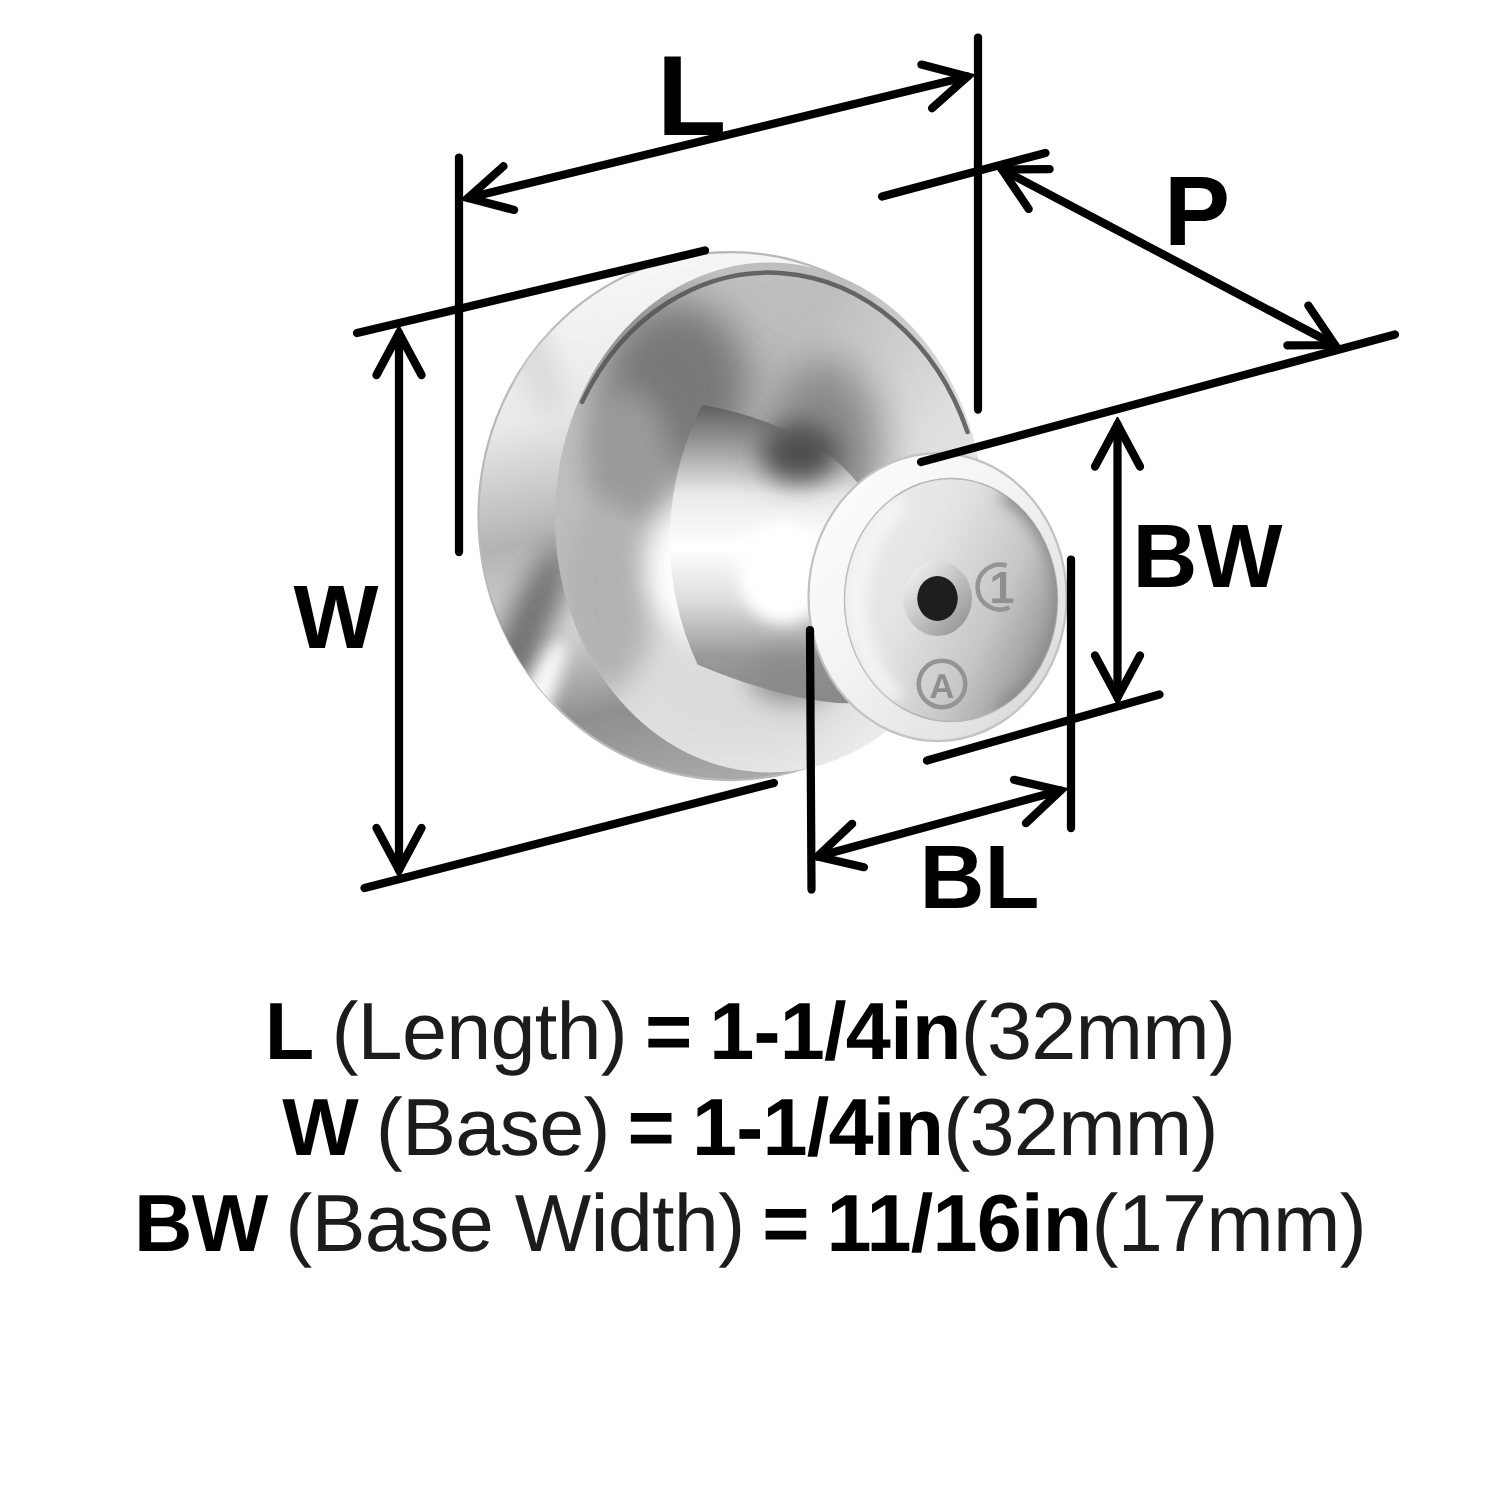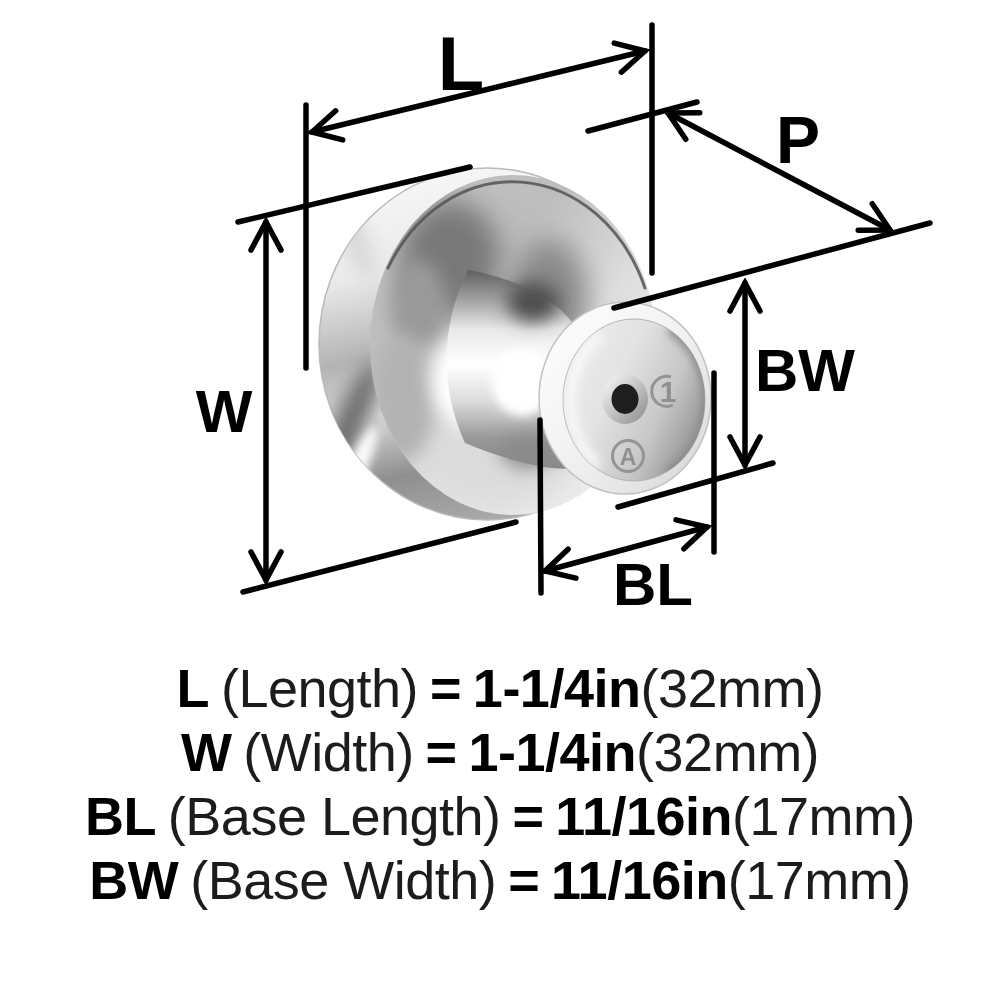--- a/index.html
+++ b/index.html
@@ -171,18 +171,17 @@
   <text class="dim-label" x="461" y="90" font-size="76" text-anchor="middle">L</text>
   <text class="dim-label" x="798" y="163" font-size="66" text-anchor="middle">P</text>
   <text class="dim-label" x="224" y="432" font-size="60" text-anchor="middle">W</text>
   <text class="dim-label" x="805" y="391" font-size="60" text-anchor="middle">BW</text>
   <text class="dim-label" x="653" y="605" font-size="60" text-anchor="middle">BL</text>
 </svg>
 
 
 <div class="specs">
   <div class="spec-row"><span class="b">L</span><span class="m">(Length)</span><span class="b m">=</span><span class="b m">1-1/4in</span><span>(32mm)</span></div>
-  <div class="spec-row"><span class="b">W</span><span class="m">(Width)</span><span class="b m">=</span><span class="b m">1-1/4in</span><span>(32mm)</span></div>
-  <div class="spec-row"><span class="b">BL</span><span class="m">(Base Length)</span><span class="b m">=</span><span class="b m">11/16in</span><span>(17mm)</span></div>
+  <div class="spec-row"><span class="b">W</span><span class="m">(Base)</span><span class="b m">=</span><span class="b m">1-1/4in</span><span>(32mm)</span></div>
   <div class="spec-row"><span class="b">BW</span><span class="m">(Base Width)</span><span class="b m">=</span><span class="b m">11/16in</span><span>(17mm)</span></div>
 </div>
 
 </div>
 
 </body></html>

